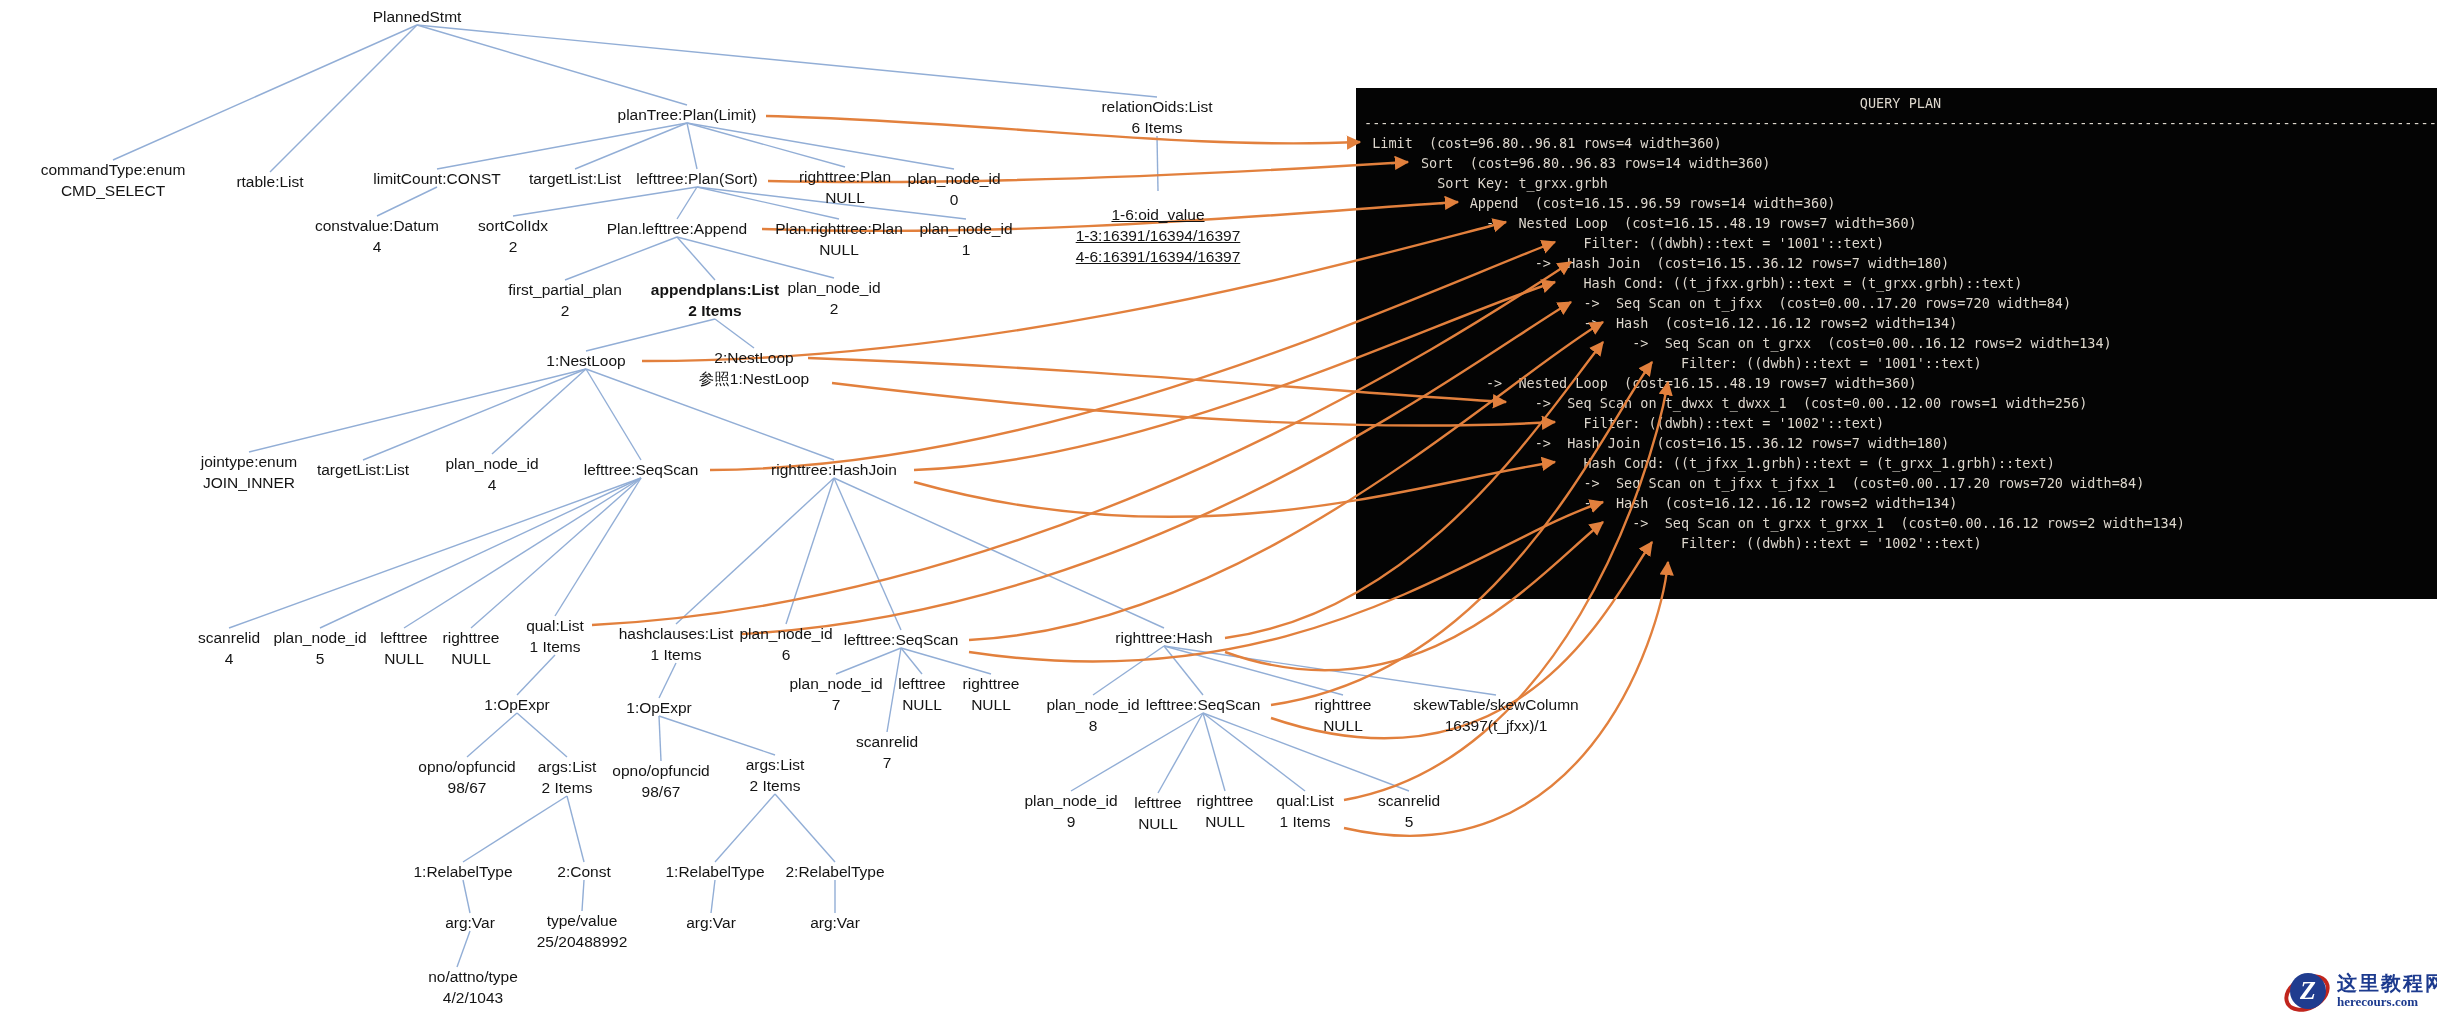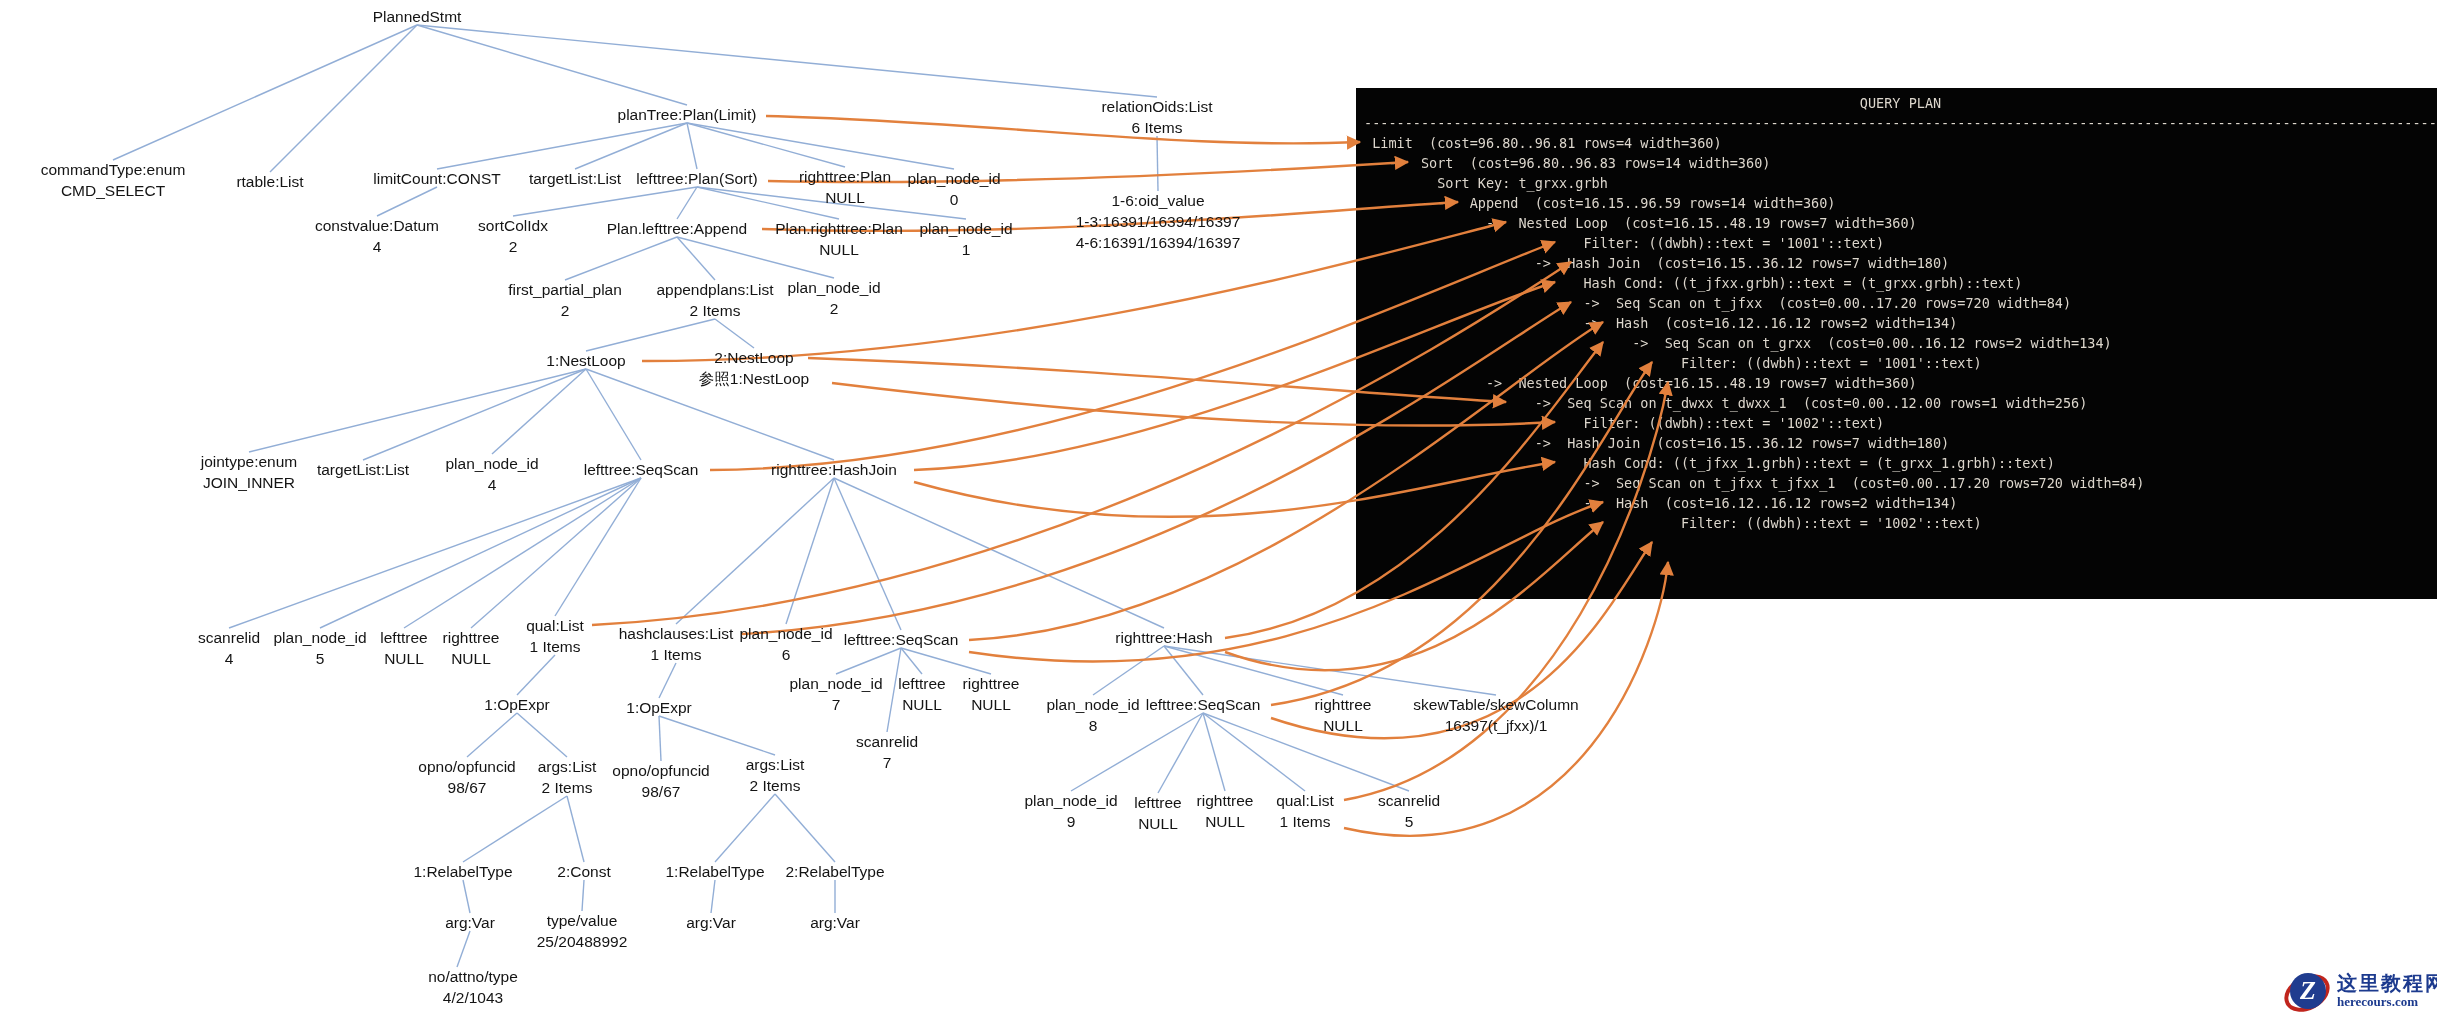--- a/index.html
+++ b/index.html
@@ -98,20 +98,21 @@
       <div class="tline">                           -&gt;  Hash  (cost=16.12..16.12 rows=2 width=134)</div>
       <div class="tline">                                 -&gt;  Seq Scan on t_grxx  (cost=0.00..16.12 rows=2 width=134)</div>
       <div class="tline">                                       Filter: ((dwbh)::text = '1001'::text)</div>
       <div class="tline">               -&gt;  Nested Loop  (cost=16.15..48.19 rows=7 width=360)</div>
       <div class="tline">                     -&gt;  Seq Scan on t_dwxx t_dwxx_1  (cost=0.00..12.00 rows=1 width=256)</div>
       <div class="tline">                           Filter: ((dwbh)::text = '1002'::text)</div>
       <div class="tline">                     -&gt;  Hash Join  (cost=16.15..36.12 rows=7 width=180)</div>
       <div class="tline">                           Hash Cond: ((t_jfxx_1.grbh)::text = (t_grxx_1.grbh)::text)</div>
       <div class="tline">                           -&gt;  Seq Scan on t_jfxx t_jfxx_1  (cost=0.00..17.20 rows=720 width=84)</div>
       <div class="tline">                           -&gt;  Hash  (cost=16.12..16.12 rows=2 width=134)</div>
+      <div class="tline">                                 -&gt;  Seq Scan on t_grxx t_grxx_1  (cost=0.00..16.12 rows=2 width=134)</div>
       <div class="tline">                                       Filter: ((dwbh)::text = '1002'::text)</div>
     </div>
 </div>
 
 <svg id="overlay" width="2437" height="1025" viewBox="0 0 2437 1025">
   <defs>
     <marker id="ah" markerWidth="7" markerHeight="7" refX="5.5" refY="3" orient="auto" markerUnits="strokeWidth">
       <path d="M0,0 L6,3 L0,6 Z" fill="#e2803d"></path>
     </marker>
   </defs>
@@ -230,21 +231,21 @@
       <span class="lbl">lefttree:Plan(Sort)</span>
     </div>
     <div class="node" style="left: 845px; top: 166px;">
       <span class="lbl">righttree:Plan</span>
       <span class="val">NULL</span>
     </div>
     <div class="node" style="left: 954px; top: 168px;">
       <span class="lbl">plan_node_id</span>
       <span class="val">0</span>
     </div>
-    <div class="node" style="left: 1158px; top: 190px;">
+    <div class="node" style="left: 1158px; top: 204px; text-decoration: underline;">
       <span class="lbl">1-6:oid_value</span>
       <span class="val">1-3:16391/16394/16397
 4-6:16391/16394/16397</span>
     </div>
     <div class="node" style="left: 377px; top: 215px;">
       <span class="lbl">constvalue:Datum</span>
       <span class="val">4</span>
     </div>
     <div class="node" style="left: 513px; top: 215px;">
       <span class="lbl">sortColIdx</span>
@@ -258,21 +259,21 @@
       <span class="val">NULL</span>
     </div>
     <div class="node" style="left: 966px; top: 218px;">
       <span class="lbl">plan_node_id</span>
       <span class="val">1</span>
     </div>
     <div class="node" style="left: 565px; top: 279px;">
       <span class="lbl">first_partial_plan</span>
       <span class="val">2</span>
     </div>
-    <div class="node" style="left: 715px; top: 279px;">
+    <div class="node" style="left: 715px; top: 279px; font-weight: bold;">
       <span class="lbl">appendplans:List</span>
       <span class="val">2 Items</span>
     </div>
     <div class="node" style="left: 834px; top: 277px;">
       <span class="lbl">plan_node_id</span>
       <span class="val">2</span>
     </div>
     <div class="node" style="left: 586px; top: 350px;">
       <span class="lbl">1:NestLoop</span>
     </div>

